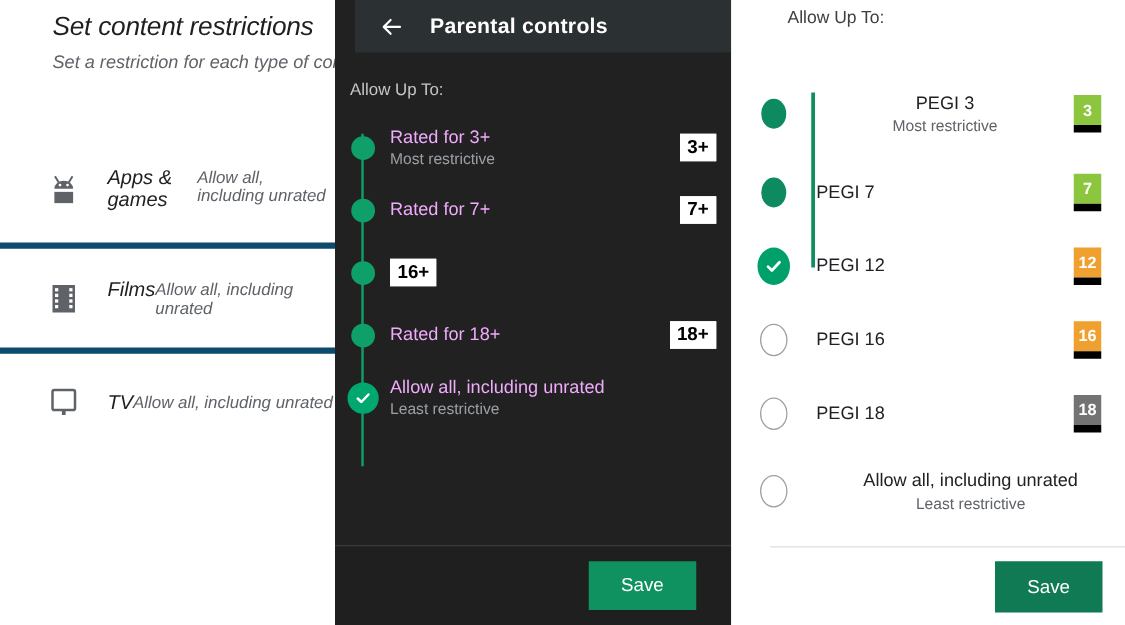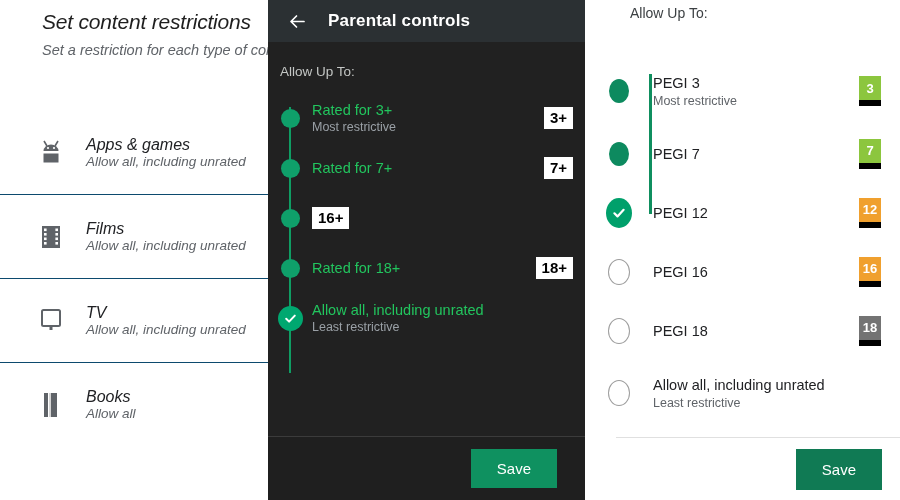--- a/index.html
+++ b/index.html
@@ -28,45 +28,46 @@
     position:absolute; left:42px; top:42px;
     font-size:14.5px; color:#5f6368; font-weight:400;
     white-space:nowrap;
   }
   .cat-list { position:absolute; left:0; top:110px; width:268px; }
   .cat-row {
     position:relative;
     height:84px;
     display:flex; align-items:center;
     padding-left:38px;
-    border-top:1px solid #0c4a6e;
+    border-top:5px solid #0c4a6e;
   }
   .cat-row:first-child { border-top:none; }
   .cat-icon {
     width:26px; height:30px;
     flex:0 0 26px;
     display:flex; align-items:center; justify-content:center;
     margin-right:22px;
   }
-  .cat-text { display:flex; flex-direction:column; gap:0; }
+  .cat-text { display:flex; gap:0; }
   .cat-name { font-size:16px; color:#202124; }
   .cat-desc { font-size:13.5px; color:#5f6368; }
 
   
   .panel-center {
     width:317px; height:500px;
     flex:0 0 317px;
     background:#212121;
     position:relative;
     overflow:hidden;
   }
   .c-header {
     height:42px; background:#2b3033;
     display:flex; align-items:center;
     padding-left:14px;
+    margin-left:16px;
   }
   .c-back { width:30px; height:30px; display:flex; align-items:center; justify-content:center; }
   .c-title {
     color:#ffffff; font-size:17px; font-weight:700;
     margin-left:16px; letter-spacing:0.2px;
   }
   .c-allow {
     color:#c4c7c5; font-size:13.5px;
     padding:22px 0 0 12px;
   }
@@ -83,21 +84,21 @@
   .c-dot {
     width:19px; height:19px; border-radius:50%;
     background:#0fa06a;
   }
   .c-dot.checked {
     width:25px; height:25px;
     display:flex; align-items:center; justify-content:center;
     background:#00a870;
   }
   .c-labels { flex:1; display:flex; flex-direction:column; justify-content:center; }
-  .c-label { color:#22c55e; font-size:14.5px; }
+  .c-label { color:#f0abfc; font-size:14.5px; }
   .c-sublabel { color:#9aa0a6; font-size:12.5px; margin-top:2px; }
   .c-badge {
     margin-right:12px;
     background:#ffffff; color:#000000;
     font-weight:700; font-size:15px;
     padding:1px 4px 2px 4px;
     border:2px solid #ffffff;
     line-height:1.05;
     font-family:"Liberation Sans", sans-serif;
   }
@@ -134,21 +135,21 @@
   }
   .r-list { position:absolute; left:0; top:58px; width:315px; }
   .r-rail {
     position:absolute; left:64px; top:16px;
     width:2.5px; height:140px; background:#0f8f5f;
   }
   .r-item {
     position:relative; height:59px;
     display:flex; align-items:center;
   }
-  .r-item.tall { height:66px; }
+  .r-item.tall { height:66px;text-align:center; }
   .r-dot-wrap { width:68px; flex:0 0 68px; display:flex; justify-content:center; z-index:2; }
   .r-dot {
     width:20px; height:24px; border-radius:50%;
     background:#0d8a5f;
   }
   .r-dot.checked {
     width:26px; height:30px;
     display:flex; align-items:center; justify-content:center;
     background:#00a06b;
   }
@@ -242,33 +243,20 @@
           <rect x="3" y="2" width="18" height="16" rx="1.5" fill="none" stroke="#5f6368" stroke-width="2"></rect>
           <rect x="10.5" y="18" width="3" height="4" fill="#5f6368"></rect>
         </svg>
       </span>
       <span class="cat-text">
         <span class="cat-name">TV</span>
         <span class="cat-desc">Allow all, including unrated</span>
       </span>
     </div>
 
-    <div class="cat-row">
-      <span class="cat-icon">
-        <svg width="20" height="26" viewBox="0 0 20 26">
-          <rect x="3" y="1" width="4" height="24" fill="#5f6368"></rect>
-          <rect x="8" y="1" width="2" height="24" fill="#d5d5d5"></rect>
-          <rect x="10" y="1" width="6" height="24" fill="#5f6368"></rect>
-        </svg>
-      </span>
-      <span class="cat-text">
-        <span class="cat-name">Books</span>
-        <span class="cat-desc">Allow all</span>
-      </span>
-    </div>
 
   </div>
 </div>
 
 <div class="panel-center">
 
   <div class="c-header">
     <span class="c-back">
       <svg width="21" height="21" viewBox="0 0 21 21">
         <path d="M17 10.5 H4.5 M9.5 5 L4 10.5 L9.5 16" stroke="#ffffff" stroke-width="1.7" fill="none" stroke-linecap="round" stroke-linejoin="round"></path>

